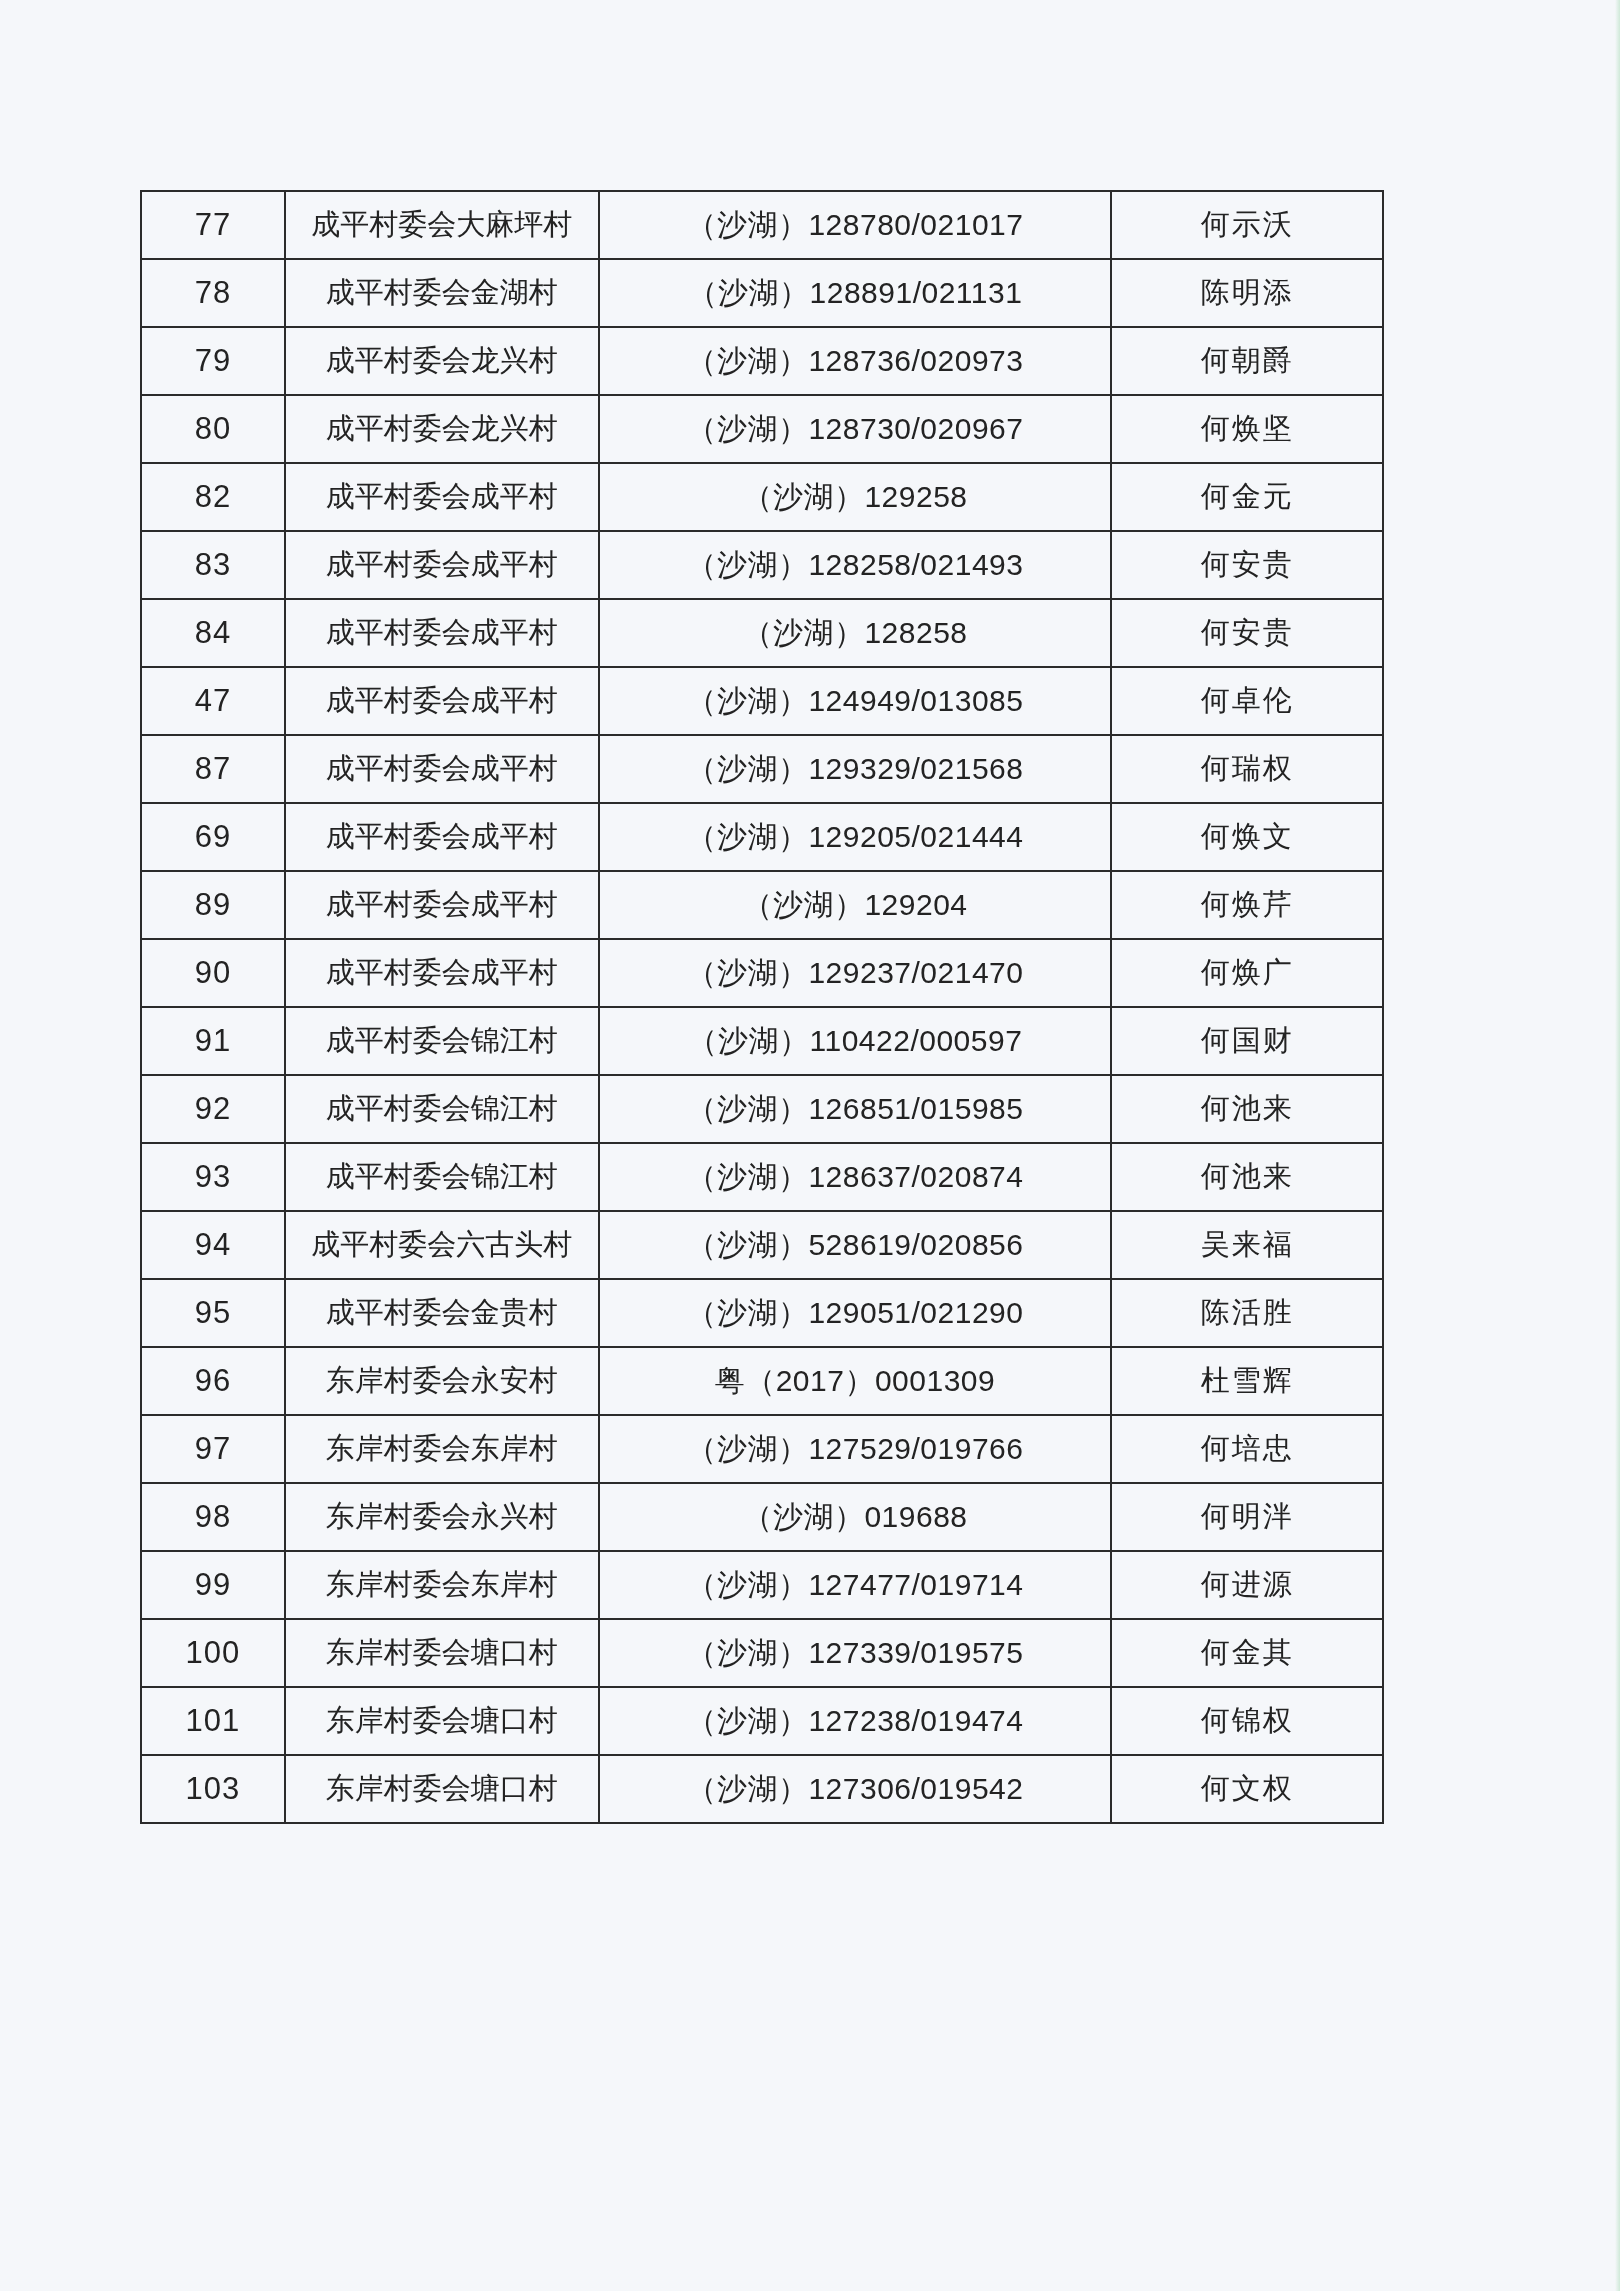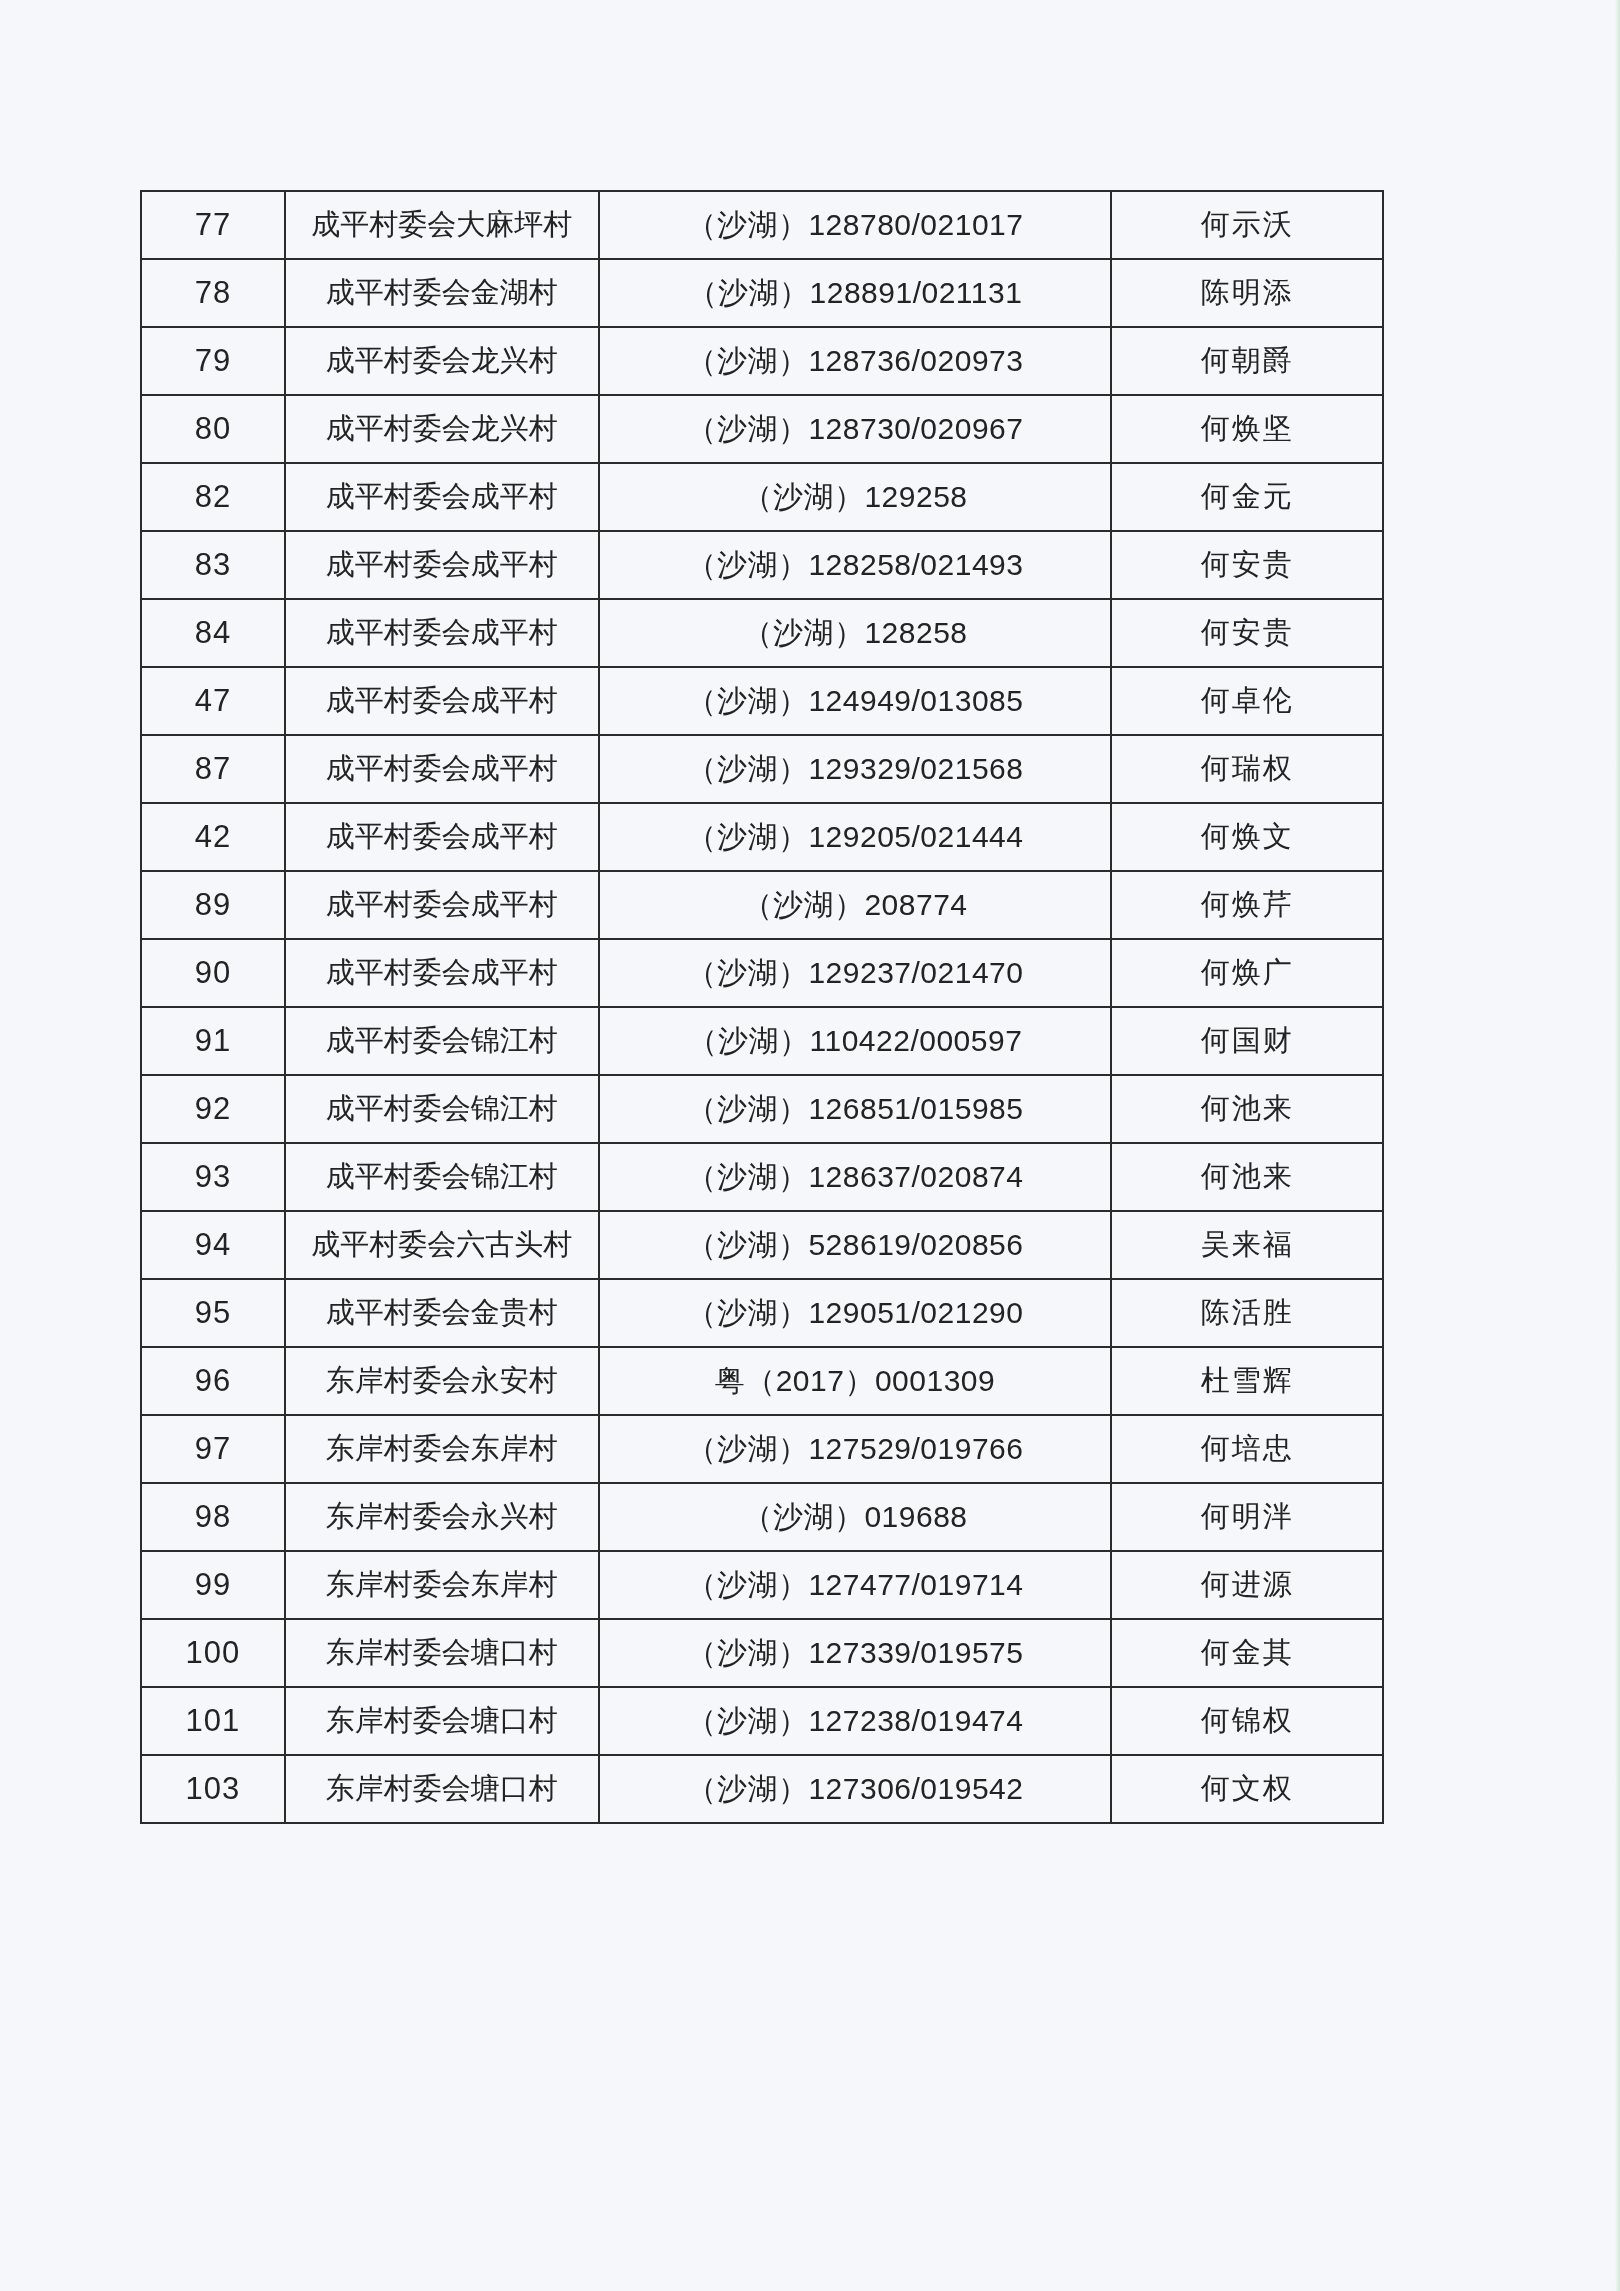--- a/index.html
+++ b/index.html
@@ -101,29 +101,29 @@
         <td class="col-cert">（沙湖）124949/013085</td>
         <td class="col-name">何卓伦</td>
       </tr>
       <tr>
         <td class="col-no">87</td>
         <td class="col-village">成平村委会成平村</td>
         <td class="col-cert">（沙湖）129329/021568</td>
         <td class="col-name">何瑞权</td>
       </tr>
       <tr>
-        <td class="col-no">42</td>
+        <td class="col-no">69</td>
         <td class="col-village">成平村委会成平村</td>
         <td class="col-cert">（沙湖）129205/021444</td>
         <td class="col-name">何焕文</td>
       </tr>
       <tr>
         <td class="col-no">89</td>
         <td class="col-village">成平村委会成平村</td>
-        <td class="col-cert">（沙湖）208774</td>
+        <td class="col-cert">（沙湖）129204</td>
         <td class="col-name">何焕芹</td>
       </tr>
       <tr>
         <td class="col-no">90</td>
         <td class="col-village">成平村委会成平村</td>
         <td class="col-cert">（沙湖）129237/021470</td>
         <td class="col-name">何焕广</td>
       </tr>
       <tr>
         <td class="col-no">91</td>

